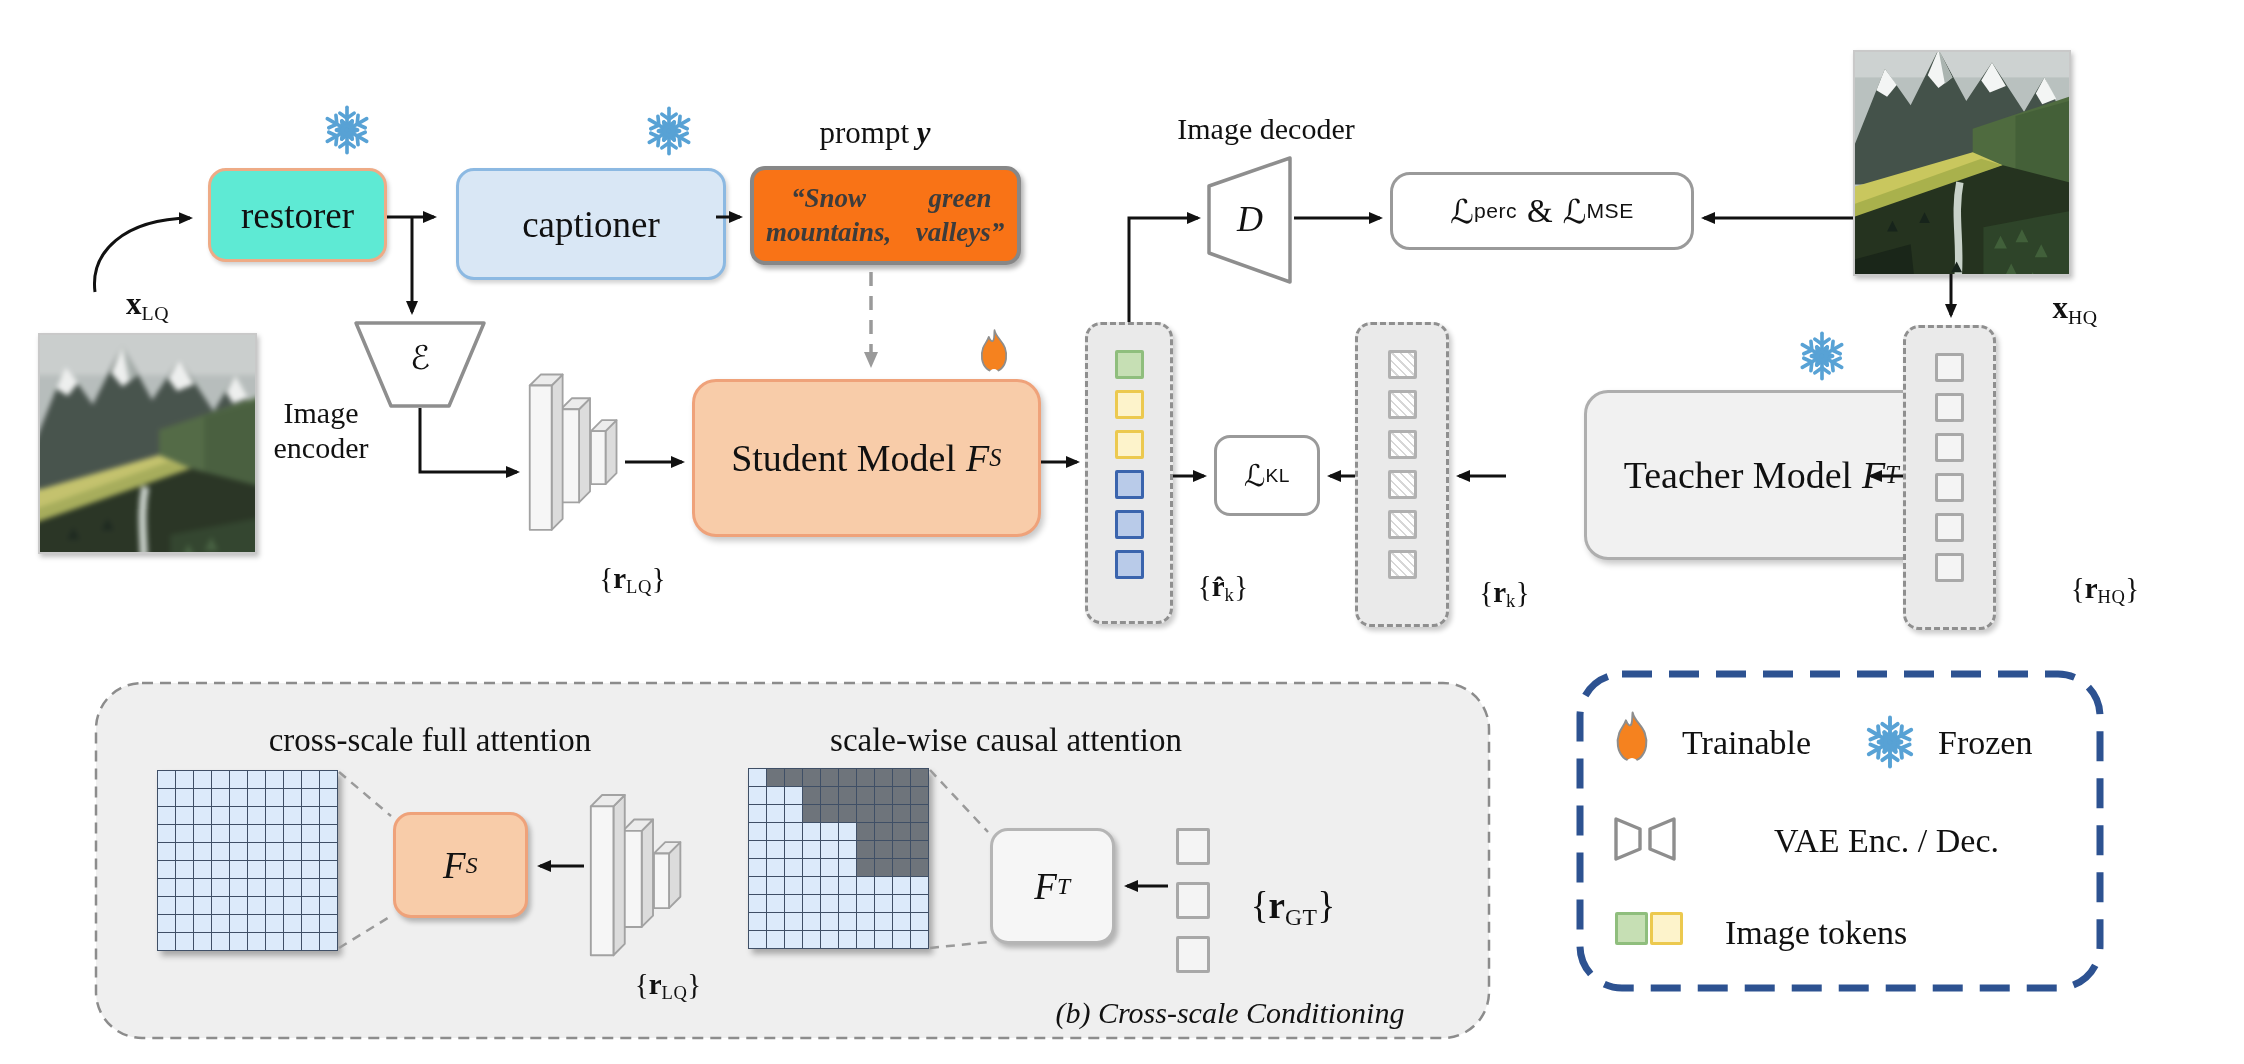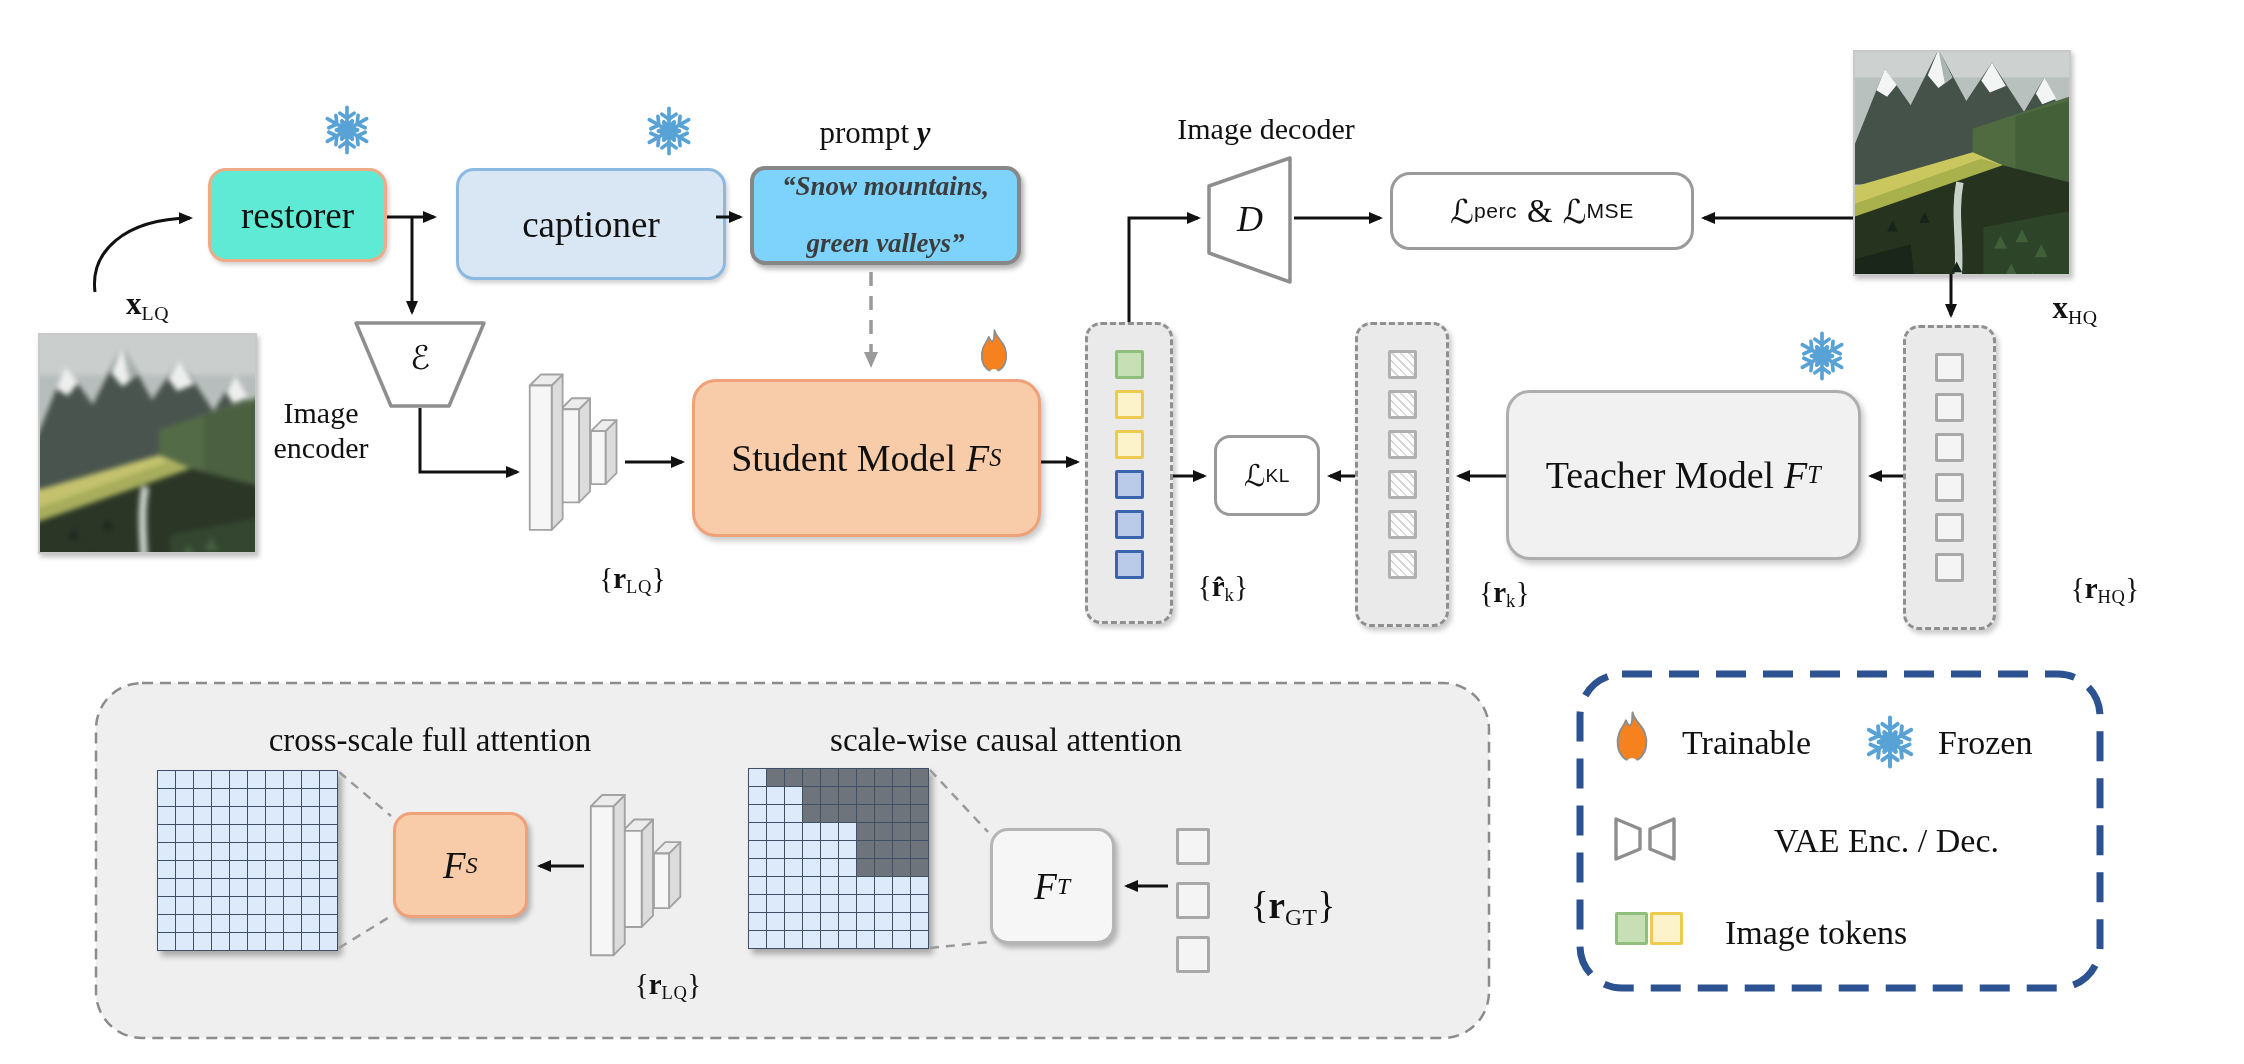--- a/index.html
+++ b/index.html
@@ -4,22 +4,22 @@
 <style>
   html,body{margin:0;padding:0;background:#ffffff;}
   .canvas{position:relative;width:2244px;height:1064px;background:#fff;overflow:hidden;
           font-family:"Liberation Serif","DejaVu Serif",serif;color:#111;}
   .abs{position:absolute;}
   svg.layer{position:absolute;left:0;top:0;pointer-events:none;}
   .box{position:absolute;box-sizing:border-box;display:flex;align-items:center;justify-content:center;text-align:center;}
   .rounded{border-radius:18px;}
   .restorer{background:#5eead4;border:3px solid #eeab86;box-shadow:2px 3px 4px rgba(0,0,0,.18);font-size:37px;}
   .captioner{background:#d9e7f5;border:3px solid #8cb9e2;box-shadow:2px 3px 4px rgba(0,0,0,.18);font-size:37px;}
-  .promptbox{background:#7dd3fc;border:4px solid #878787;border-radius:15px;box-shadow:3px 4px 5px rgba(0,0,0,.3);
-             font-size:27px;font-weight:bold;font-style:italic;color:#3c3c3c;line-height:1.25;flex-direction:column;justify-content:space-between;}
+  .promptbox{background:#f97316;border:4px solid #878787;border-radius:15px;box-shadow:3px 4px 5px rgba(0,0,0,.3);
+             font-size:27px;font-weight:bold;font-style:italic;color:#3c3c3c;line-height:1.25;flex-direction:row;}
   .student{background:#f8cca9;border:3px solid #efa27a;border-radius:24px;box-shadow:3px 4px 6px rgba(0,0,0,.22);font-size:38px;}
   .teacher{background:#f1f1f1;border:3px solid #aeaeae;border-radius:24px;box-shadow:3px 4px 6px rgba(0,0,0,.22);font-size:38px;}
   .lossbox{background:#fff;border:3px solid #9a9a9a;border-radius:20px;font-size:33px;}
   .fsmini{background:#f8cca9;border:3px solid #efa27a;border-radius:18px;box-shadow:3px 4px 5px rgba(0,0,0,.25);font-size:37px;}
   .ftmini{background:#f6f6f6;border:3px solid #b5b5b5;border-radius:18px;box-shadow:3px 4px 5px rgba(0,0,0,.25);font-size:37px;}
   .lbl{position:absolute;text-align:center;font-size:30px;}
   .mvar{font-style:italic;}
   .mbold{font-weight:bold;}
   .sub{font-size:.64em;vertical-align:-0.28em;letter-spacing:.5px;}
   .fvar{font-style:italic;margin-left:10px;}
@@ -206,21 +206,21 @@
       <div class="tok t-hatched"></div>
       <div class="tok t-hatched"></div>
       <div class="tok t-hatched"></div>
       <div class="tok t-hatched"></div>
     </div>
 
   <div class="lbl" style="left:1462px;top:576px;width:85px;font-size:29px;z-index:10">
     <span>{</span><span class="mbold">r</span><span class="sub">k</span><span>}</span>
   </div>
 
-  <div class="box teacher" style="left:1506px;top:390px;width:355px;height:170px;z-index:10">
+  <div class="box teacher" style="left:1584px;top:390px;width:355px;height:170px;z-index:10">
     <span>Teacher Model</span>
     <span class="fvar">F</span>
       <span class="sub mvar">T</span>
   </div>
 
   <svg class="abs" style="left:1796px;top:330px;z-index:11" width="52" height="52">
       <use href="#snow"></use>
     </svg>
 
   <svg class="abs" style="left:1206px;top:154px;z-index:10" width="88" height="132">
@@ -491,20 +491,21 @@
   <div class="gt-col" style="left:1176px;top:828px;z-index:10">
       <div class="tok t-plain"></div>
       <div class="tok t-plain"></div>
       <div class="tok t-plain"></div>
     </div>
 
   <div class="lbl" style="left:1238px;top:884px;width:110px;font-size:37px;z-index:10">
     <span>{</span><span class="mbold">r</span><span class="sub">GT</span><span>}</span>
   </div>
 
+  <div class="capt" style="left:1030px;top:996px;width:400px;z-index:10">(b) Cross-scale Conditioning</div>
 
   <svg class="abs" style="left:1610px;top:710px;z-index:10" width="44" height="56">
       <use href="#flame"></use>
     </svg>
   <div class="legend-item" style="left:1682px;top:724px;z-index:10">Trainable</div>
 
   <svg class="abs" style="left:1862px;top:714px;z-index:10" width="56" height="56">
       <use href="#snow"></use>
     </svg>
   <div class="legend-item" style="left:1938px;top:724px;z-index:10">Frozen</div>

